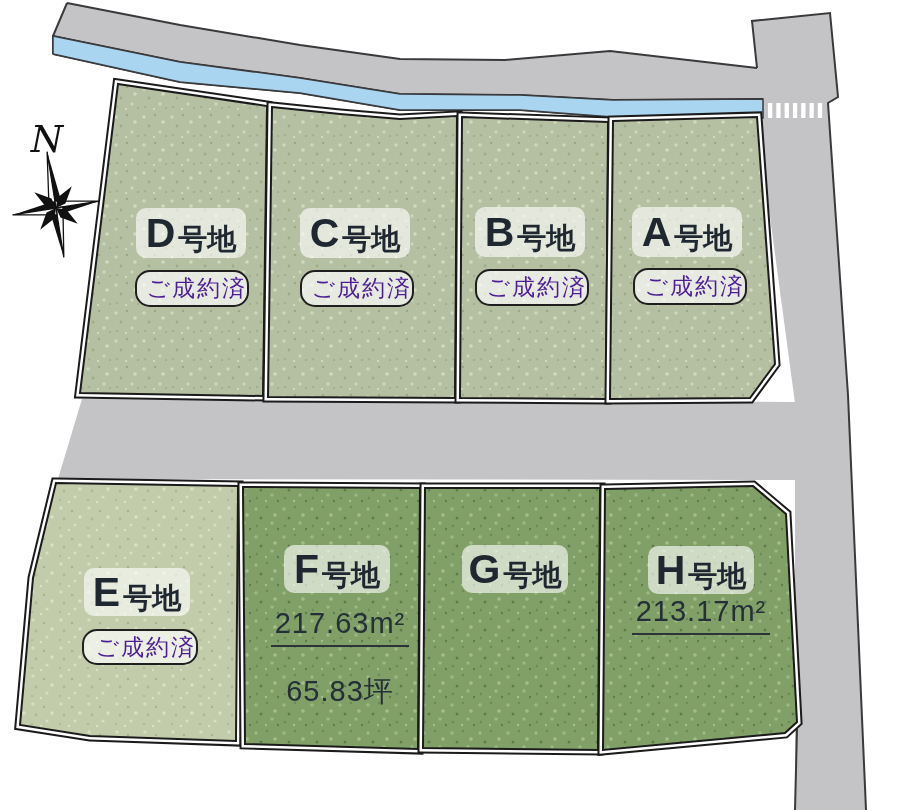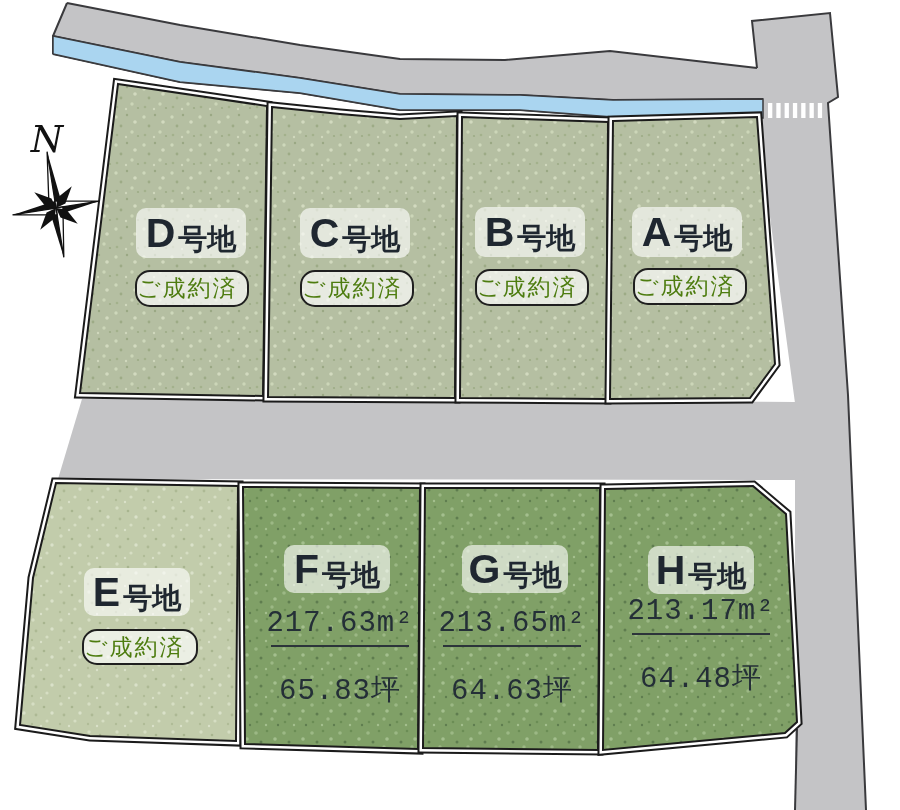--- a/index.html
+++ b/index.html
@@ -9,26 +9,26 @@
   }
   .stage svg{position:absolute;left:0;top:0;}
   .plot-label{
     position:absolute;display:flex;align-items:center;justify-content:center;
     background:rgba(255,255,255,0.62);border-radius:10px;
     color:#1f2730;white-space:nowrap;
   }
   .plot-label .letter{font-size:41px;font-weight:700;line-height:1;}
   .plot-label .suffix{font-size:29px;font-weight:600;line-height:1;margin-left:3px;margin-top:13px;}
   .sold-badge{
-    position:absolute;display:flex;align-items:center;justify-content:flex-start;
+    position:absolute;display:flex;align-items:center;justify-content:flex-end;
     background:rgba(255,255,255,0.68);border:2.5px solid #1f1f1f;border-radius:15px;
-    font-size:23px;font-weight:500;letter-spacing:2px;color:#4d7c0f;white-space:nowrap;
+    font-size:23px;font-weight:500;letter-spacing:2px;color:#4c1d95;white-space:nowrap;
   }
   .area-block{
-    position:absolute;width:150px;text-align:center;color:#242f37;font-family:Liberation Mono, monospace;
+    position:absolute;width:150px;text-align:center;color:#242f37;
   }
   .area-block .m2{font-size:29px;font-weight:500;letter-spacing:1px;line-height:1.1;}
   .area-block .rule{width:138px;margin:5px auto 4px auto;border-top:2px solid #2c343a;height:0;}
   .area-block .tsubo{font-size:29px;font-weight:500;letter-spacing:1px;line-height:1.1;margin-top:29px;}
 </style>
 </head>
 <body>
 
 <div class="stage">
 
@@ -204,24 +204,18 @@
   </div>
   <div class="sold-badge" style="left:82px;top:629px;width:112px;height:32px;">
     <span>ご成約済</span>
   </div>
 
   <div class="area-block" style="left:265px;top:608px;">
     <div class="m2">217.63m²</div>
     <div class="rule"></div>
     <div class="tsubo">65.83坪</div>
   </div>
-  <div class="area-block" style="left:437px;top:608px;">
-    <div class="m2">213.65m²</div>
-    <div class="rule"></div>
-    <div class="tsubo">64.63坪</div>
-  </div>
   <div class="area-block" style="left:626px;top:596px;">
     <div class="m2">213.17m²</div>
     <div class="rule"></div>
-    <div class="tsubo">64.48坪</div>
   </div>
 
 </div>
 
 </body></html>

